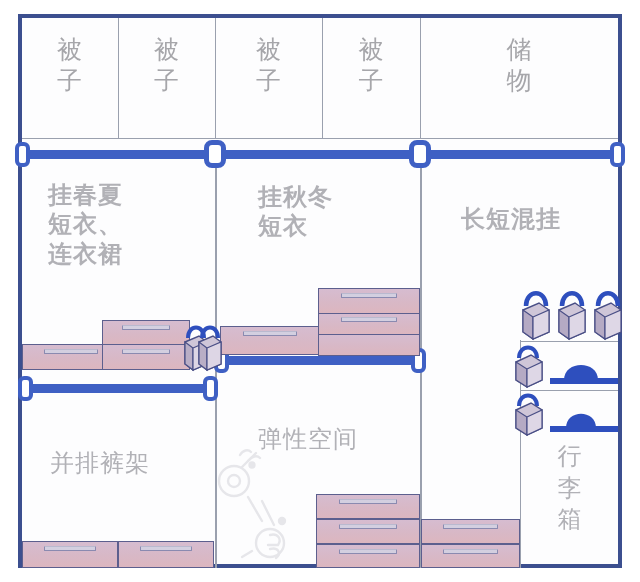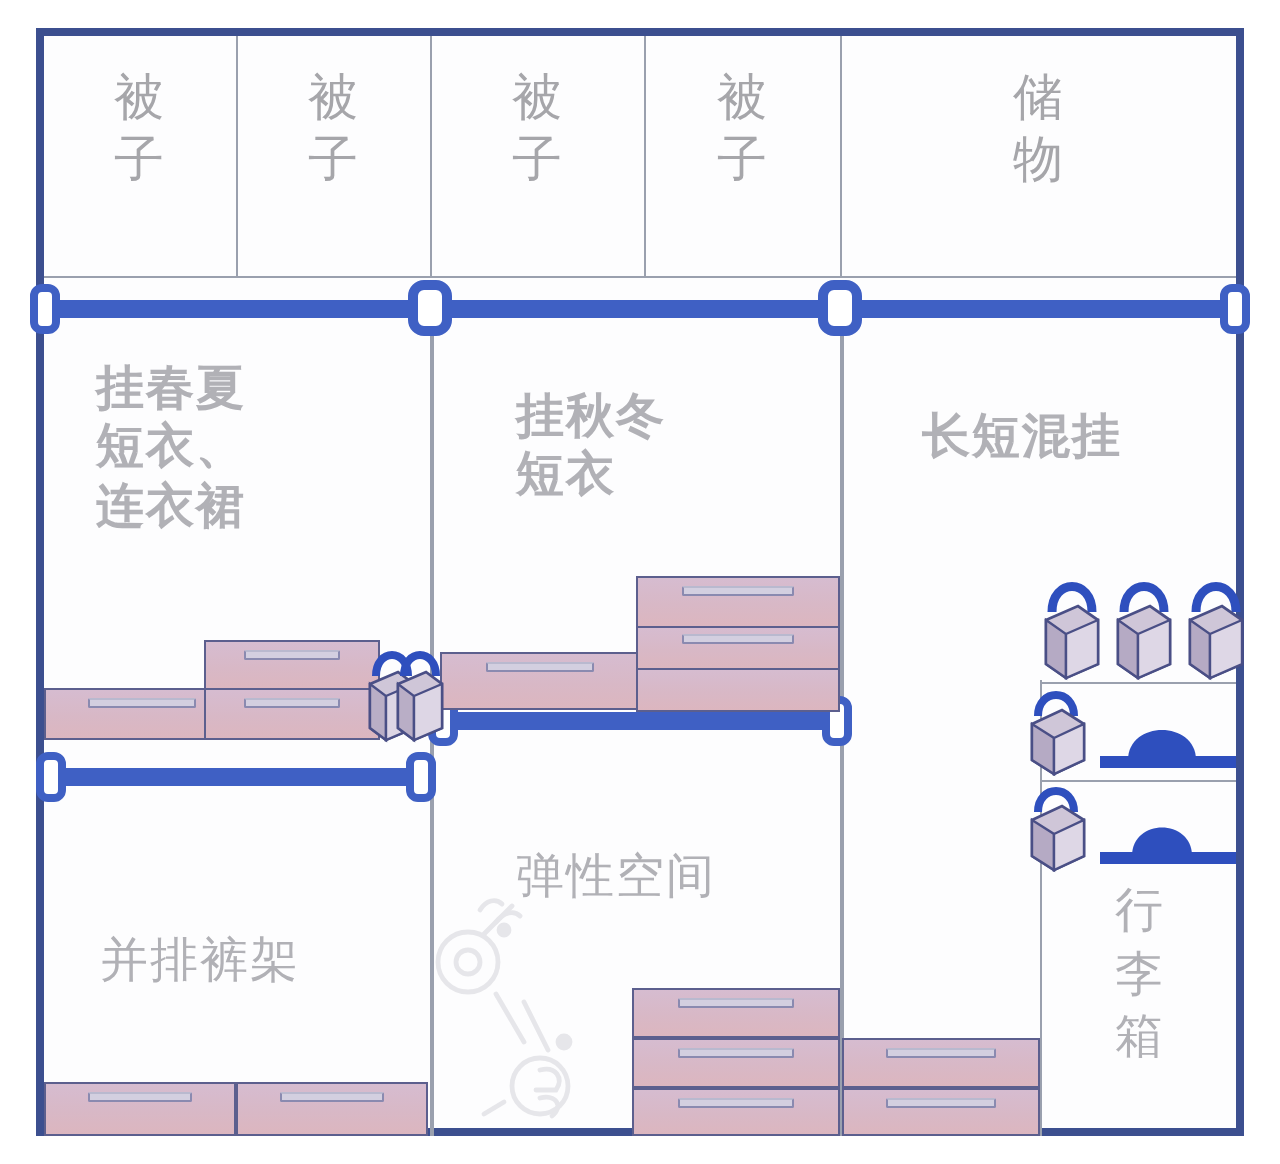--- a/index.html
+++ b/index.html
@@ -177,25 +177,25 @@
   <div class="rod-cap" style="left:214px; top:348px;"></div>
   <div class="rod-cap" style="left:411px; top:348px;"></div>
 
   <div class="rod" style="left:26px; top:384px; width:184px;"></div>
   <div class="rod-cap" style="left:18px; top:376px;"></div>
   <div class="rod-cap" style="left:203px; top:376px;"></div>
 
   <div class="label mid" style="left:48px; top:180px; width:160px;">挂春夏
 短衣、
 连衣裙</div>
-  <div class="label mid" style="left:258px; top:182px; width:160px;margin-top:12px;">挂秋冬
+  <div class="label mid" style="left:258px; top:182px; width:160px;">挂秋冬
 短衣</div>
   <div class="label mid" style="left:461px; top:180px; width:160px;margin-top:24px;">长短混挂</div>
 
-  <div class="label bot" style="left:50px; top:468px; width:170px;font-family:Liberation Mono, monospace;">并排裤架</div>
+  <div class="label bot" style="left:50px; top:448px; width:170px;">并排裤架</div>
   <div class="label bot" style="left:258px; top:424px; width:170px;">弹性空间</div>
   <div class="label vert" style="left:550px; top:440px; width:40px;">行
 李
 箱</div>
 
   <div class="drawer" style="left:22px; top:344px; width:98px; height:26px;"></div>
   <div class="drawer" style="left:102px; top:320px; width:88px; height:26px;"></div>
   <div class="drawer" style="left:102px; top:344px; width:88px; height:26px;"></div>
 
   <div class="drawer" style="left:220px; top:326px; width:100px; height:29px;"></div>

